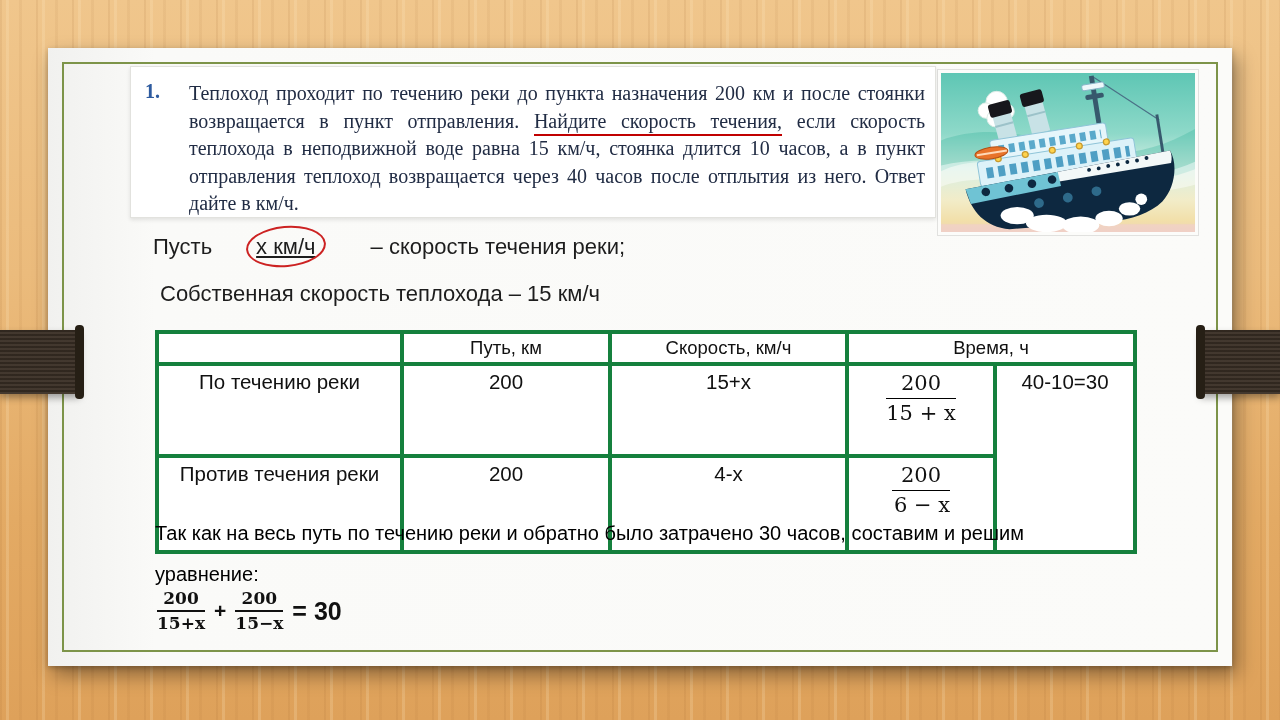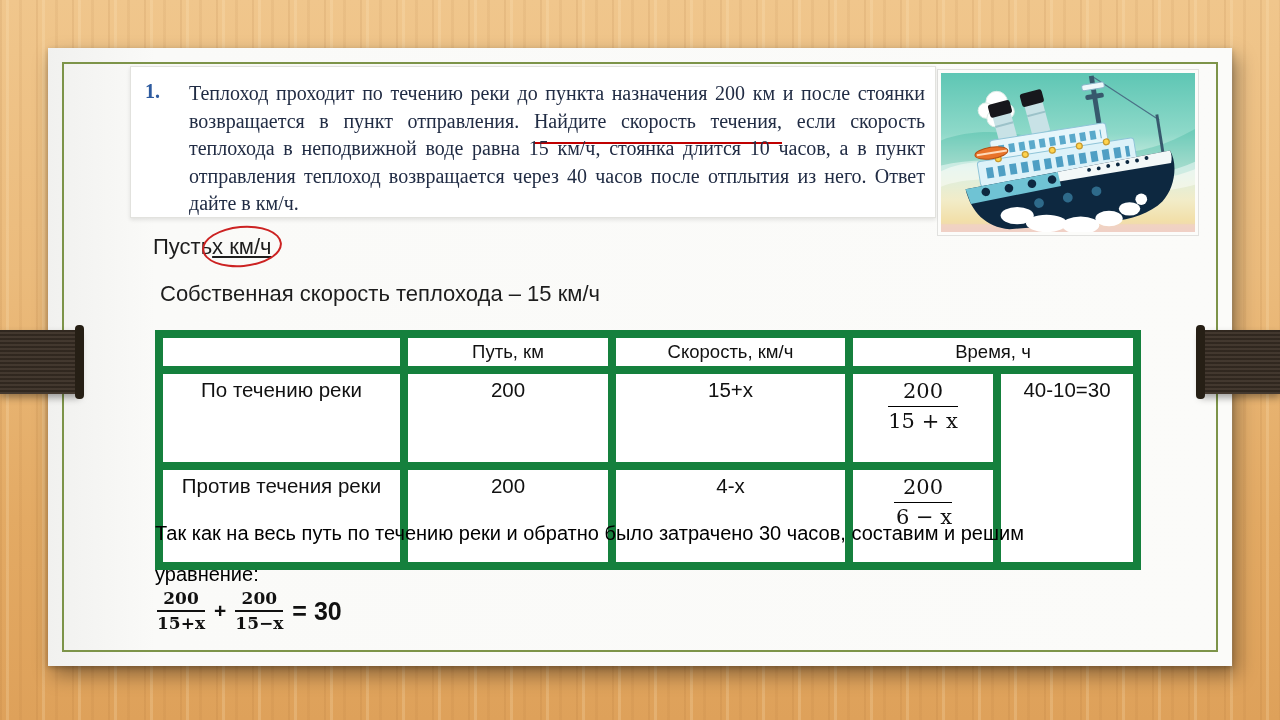--- a/index.html
+++ b/index.html
@@ -29,37 +29,37 @@
   .slide-border{position:absolute;left:14px;top:14px;right:14px;bottom:14px;
          border:2px solid #7d9449;pointer-events:none;}
 
   .problem-box{position:absolute;left:130px;top:66px;width:806px;height:152px;
          background:#ffffff;border:1px solid #e2e2de;box-shadow:0 2px 4px rgba(0,0,0,.10);
          display:flex;padding:13px 10px 0 14px;box-sizing:border-box;z-index:3;}
   .problem-number{width:44px;flex:0 0 44px;font-family:"Liberation Serif",serif;
          font-weight:bold;font-size:20px;color:#2e5b9f;}
   .problem-text{flex:1;font-family:"Liberation Serif",serif;font-size:20px;line-height:27.5px;
          color:#212c44;text-align:justify;}
-  .underline-red{border-bottom:2.5px solid #c00000;padding-bottom:10px;}
+  .underline-red{border-bottom:2.5px solid #c00000;padding-bottom:2px;}
 
   .ship-frame{position:absolute;left:938px;top:70px;width:254px;height:159px;
          border:3px solid #fcfcfa;box-shadow:0 0 0 1px rgba(0,0,0,.10);z-index:3;}
   .ship-frame svg{display:block;}
 
   .text-line{position:absolute;font-size:22px;color:#1d1d1d;z-index:3;white-space:nowrap;}
-  .let-line{left:153px;top:234px;display:flex;align-items:flex-end;}
+  .let-line{left:153px;top:234px;display:flex;align-items:flex-end;gap:44px;}
   .circled-wrap{position:relative;margin:0 4px 0 0;text-decoration:underline;}
   .red-ellipse{position:absolute;left:-10px;right:-11px;top:-8px;bottom:-7px;
          border:2px solid #cc2222;border-radius:50%;transform:rotate(-5deg);}
   .let-suffix{margin-left:7px;}
   .own-speed{left:160px;top:281px;}
 
   table.sol{position:absolute;left:155px;top:330px;width:978px;border-collapse:collapse;
          table-layout:fixed;z-index:3;color:#111;background:#fff;}
-  table.sol th, table.sol td{border:8px solid #15803d;font-weight:normal;}
+  table.sol th, table.sol td{border:4px solid #15803d;font-weight:normal;}
   table.sol th{height:26px;font-size:18.5px;padding:1px 2px;}
   table.sol td{font-size:20.5px;vertical-align:top;padding:4px 6px 12px;text-align:center;}
   td.row-label{text-align:left;padding-left:8px;}
   tr.r1 td{height:72px;} tr.r2 td{height:76px;}
   .frac{display:inline-block;text-align:center;font-family:"DejaVu Serif",serif;
         font-size:21px;line-height:1.18;margin-top:1px;}
   .frac .num{display:block;border-bottom:1.8px solid #000;padding:0 9px 2px;}
   .frac .den{display:block;padding-top:2px;text-align:right;}
   td.total-cell{vertical-align:middle;font-size:20.5px;}
 
@@ -179,20 +179,21 @@
     </g>
   </svg>
 </div>
 
 <div class="text-line let-line">
   <span>Пусть</span>
   <span class="circled-wrap">
     <span class="red-ellipse"></span>
     <span>x км/ч</span>
   </span>
+  <span class="let-suffix">– скорость течения реки;</span>
 </div>
 
 <div class="text-line own-speed">Собственная скорость теплохода – 15 км/ч</div>
 
 <table class="sol">
   <colgroup>
     <col style="width:245px">
       <col style="width:208px">
       <col style="width:237px">
       <col style="width:148px">

